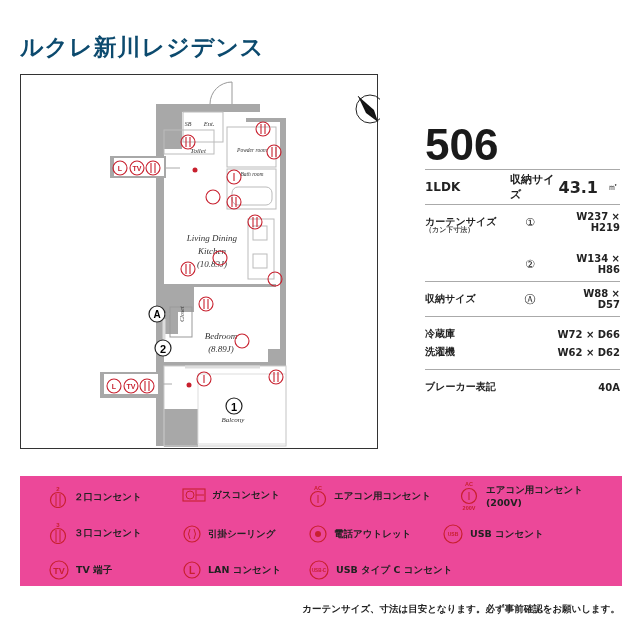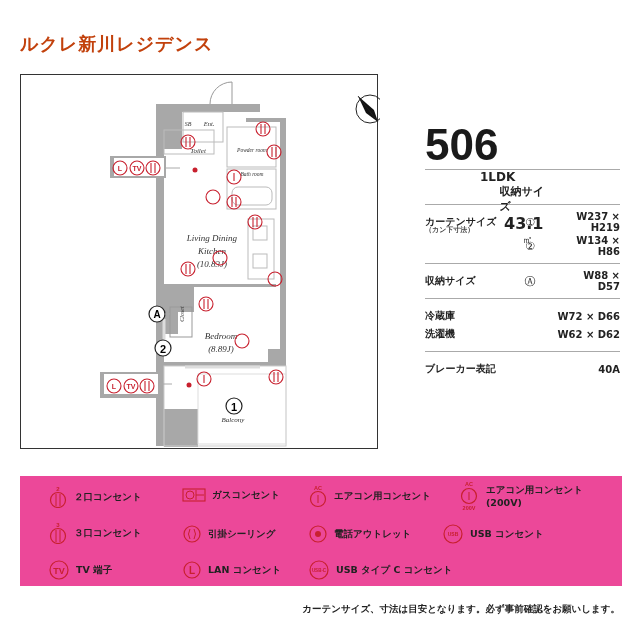--- a/index.html
+++ b/index.html
@@ -1,34 +1,34 @@
 <!DOCTYPE html>
 <html><head>
 <meta charset="utf-8">
 <style>
   * { margin:0; padding:0; box-sizing:border-box; }
   body { width:640px; height:640px; background:#ffffff; font-family:"DejaVu Sans","Liberation Sans",sans-serif; color:#222; position:relative; overflow:hidden; }
-  .title { position:absolute; left:20px; top:32px; font-size:18px; font-weight:bold; letter-spacing:1px; color:#c2410c; }
+  .title { position:absolute; left:20px; top:32px; font-size:23px; font-weight:bold; letter-spacing:1px; color:#0c4a6e; }
   .plan-frame { position:absolute; left:20px; top:74px; width:358px; height:375px; border:1.5px solid #333; background:#fff; }
   .plan-svg { position:absolute; left:20px; top:74px; }
   .info { position:absolute; left:425px; top:125px; width:195px; }
   .unit-no { font-size:44px; font-weight:bold; font-family:"Liberation Sans",sans-serif; color:#1a1a1a; line-height:40px; height:44px; }
   .hr { height:1px; background:#aaa; }
   .row { display:flex; align-items:baseline; font-size:10px; }
-  .r-type { height:34px; align-items:center;flex-direction:column; }
+  .r-type { height:34px; align-items:center; }
   .r-type .type { font-weight:bold; font-size:12px; width:85px; }
   .r-type .label { font-size:11px; font-weight:bold; width:46px; }
   .r-type .val { font-size:16px; font-weight:bold; width:42px; text-align:right; }
   .r-type .unit { font-size:10px; margin-left:10px; }
   .block { padding:8px 0; }
   .line { display:flex; align-items:center; height:18px; font-size:10px; font-weight:bold; }
   .line .k { width:90px; }
   .line .m { width:30px; text-align:center; font-weight:normal; font-size:11px; }
   .line .v { flex:1; text-align:right;margin-left:16px; }
-  .sub { font-size:7px; color:#444; margin-top:-6px; margin-bottom:2px; font-weight:bold; }
+  .sub { font-size:7px; color:#444; margin-top:-6px; margin-bottom:20px; font-weight:bold; }
   .legend { position:absolute; left:20px; top:476px; width:602px; height:110px; background:#ec4899; }
   .lg-item { position:absolute; display:flex; align-items:center; font-size:9.5px; font-weight:bold; color:#222; }
   .lg-item svg { margin-right:6px; }
   .note { position:absolute; right:20px; top:603px; font-size:9.5px; font-weight:bold; color:#222; }
 </style>
 </head>
 <body>
 
 <div class="title">ルクレ新川レジデンス</div>
 

